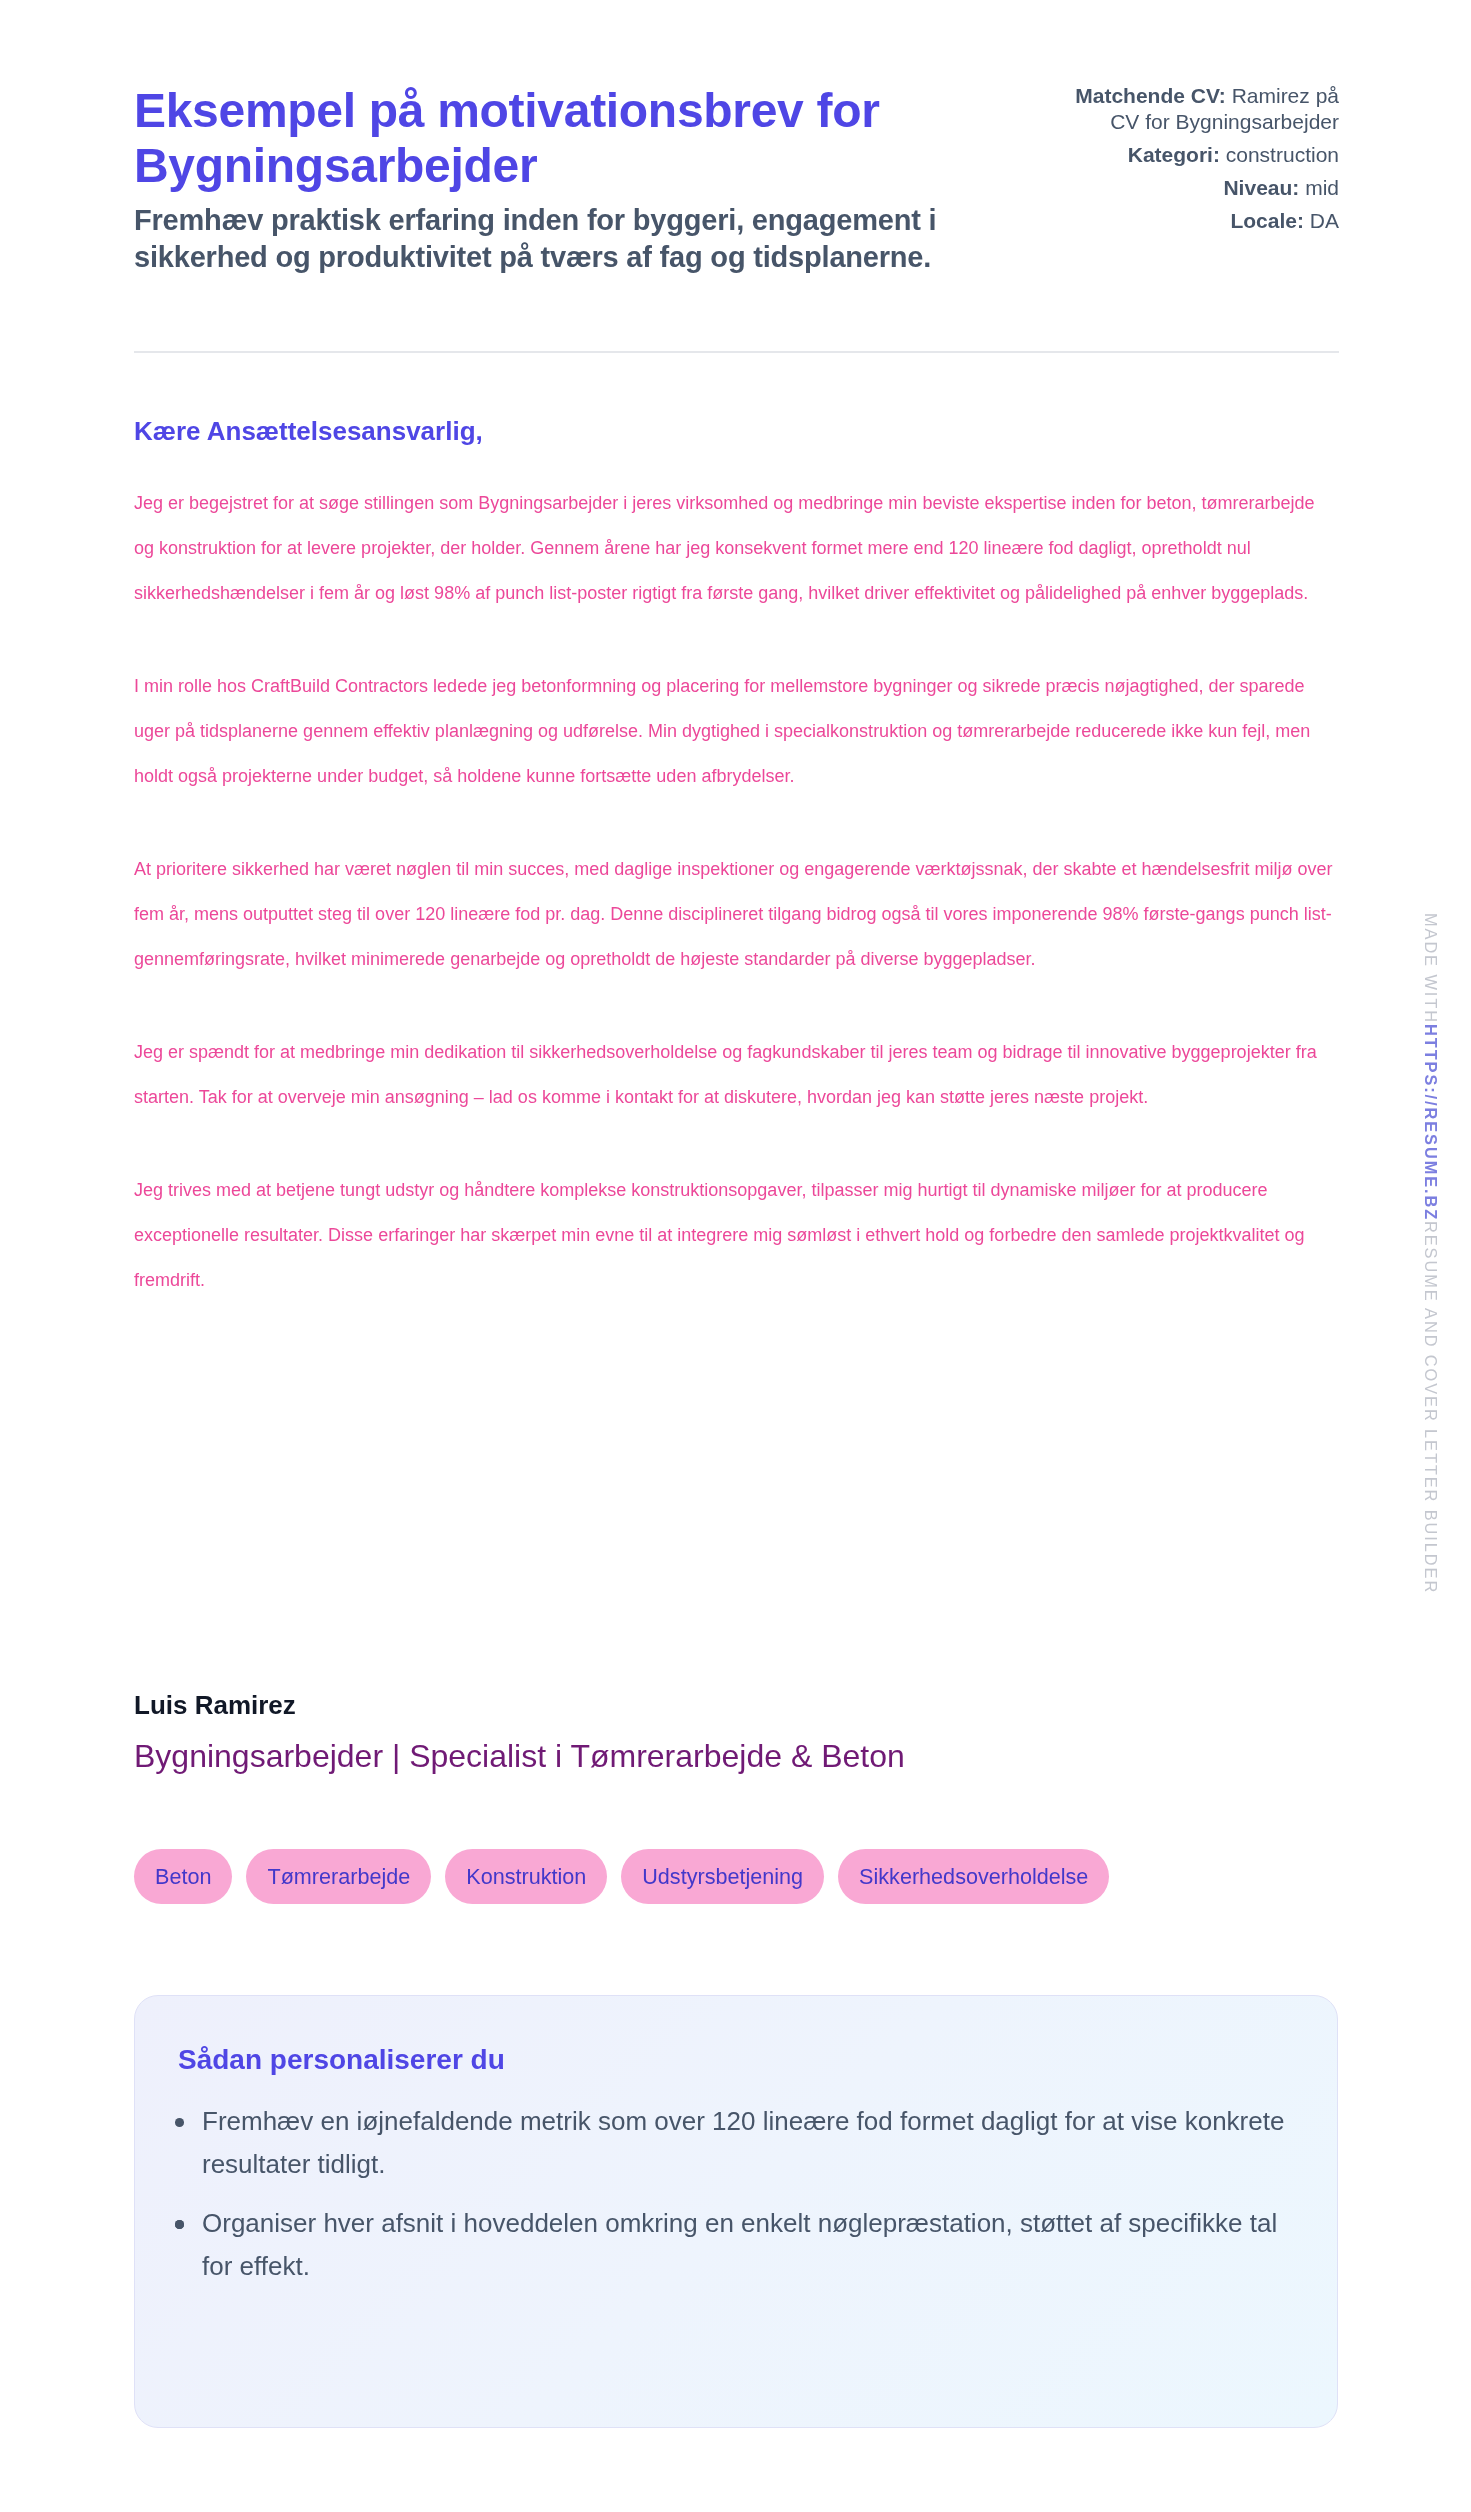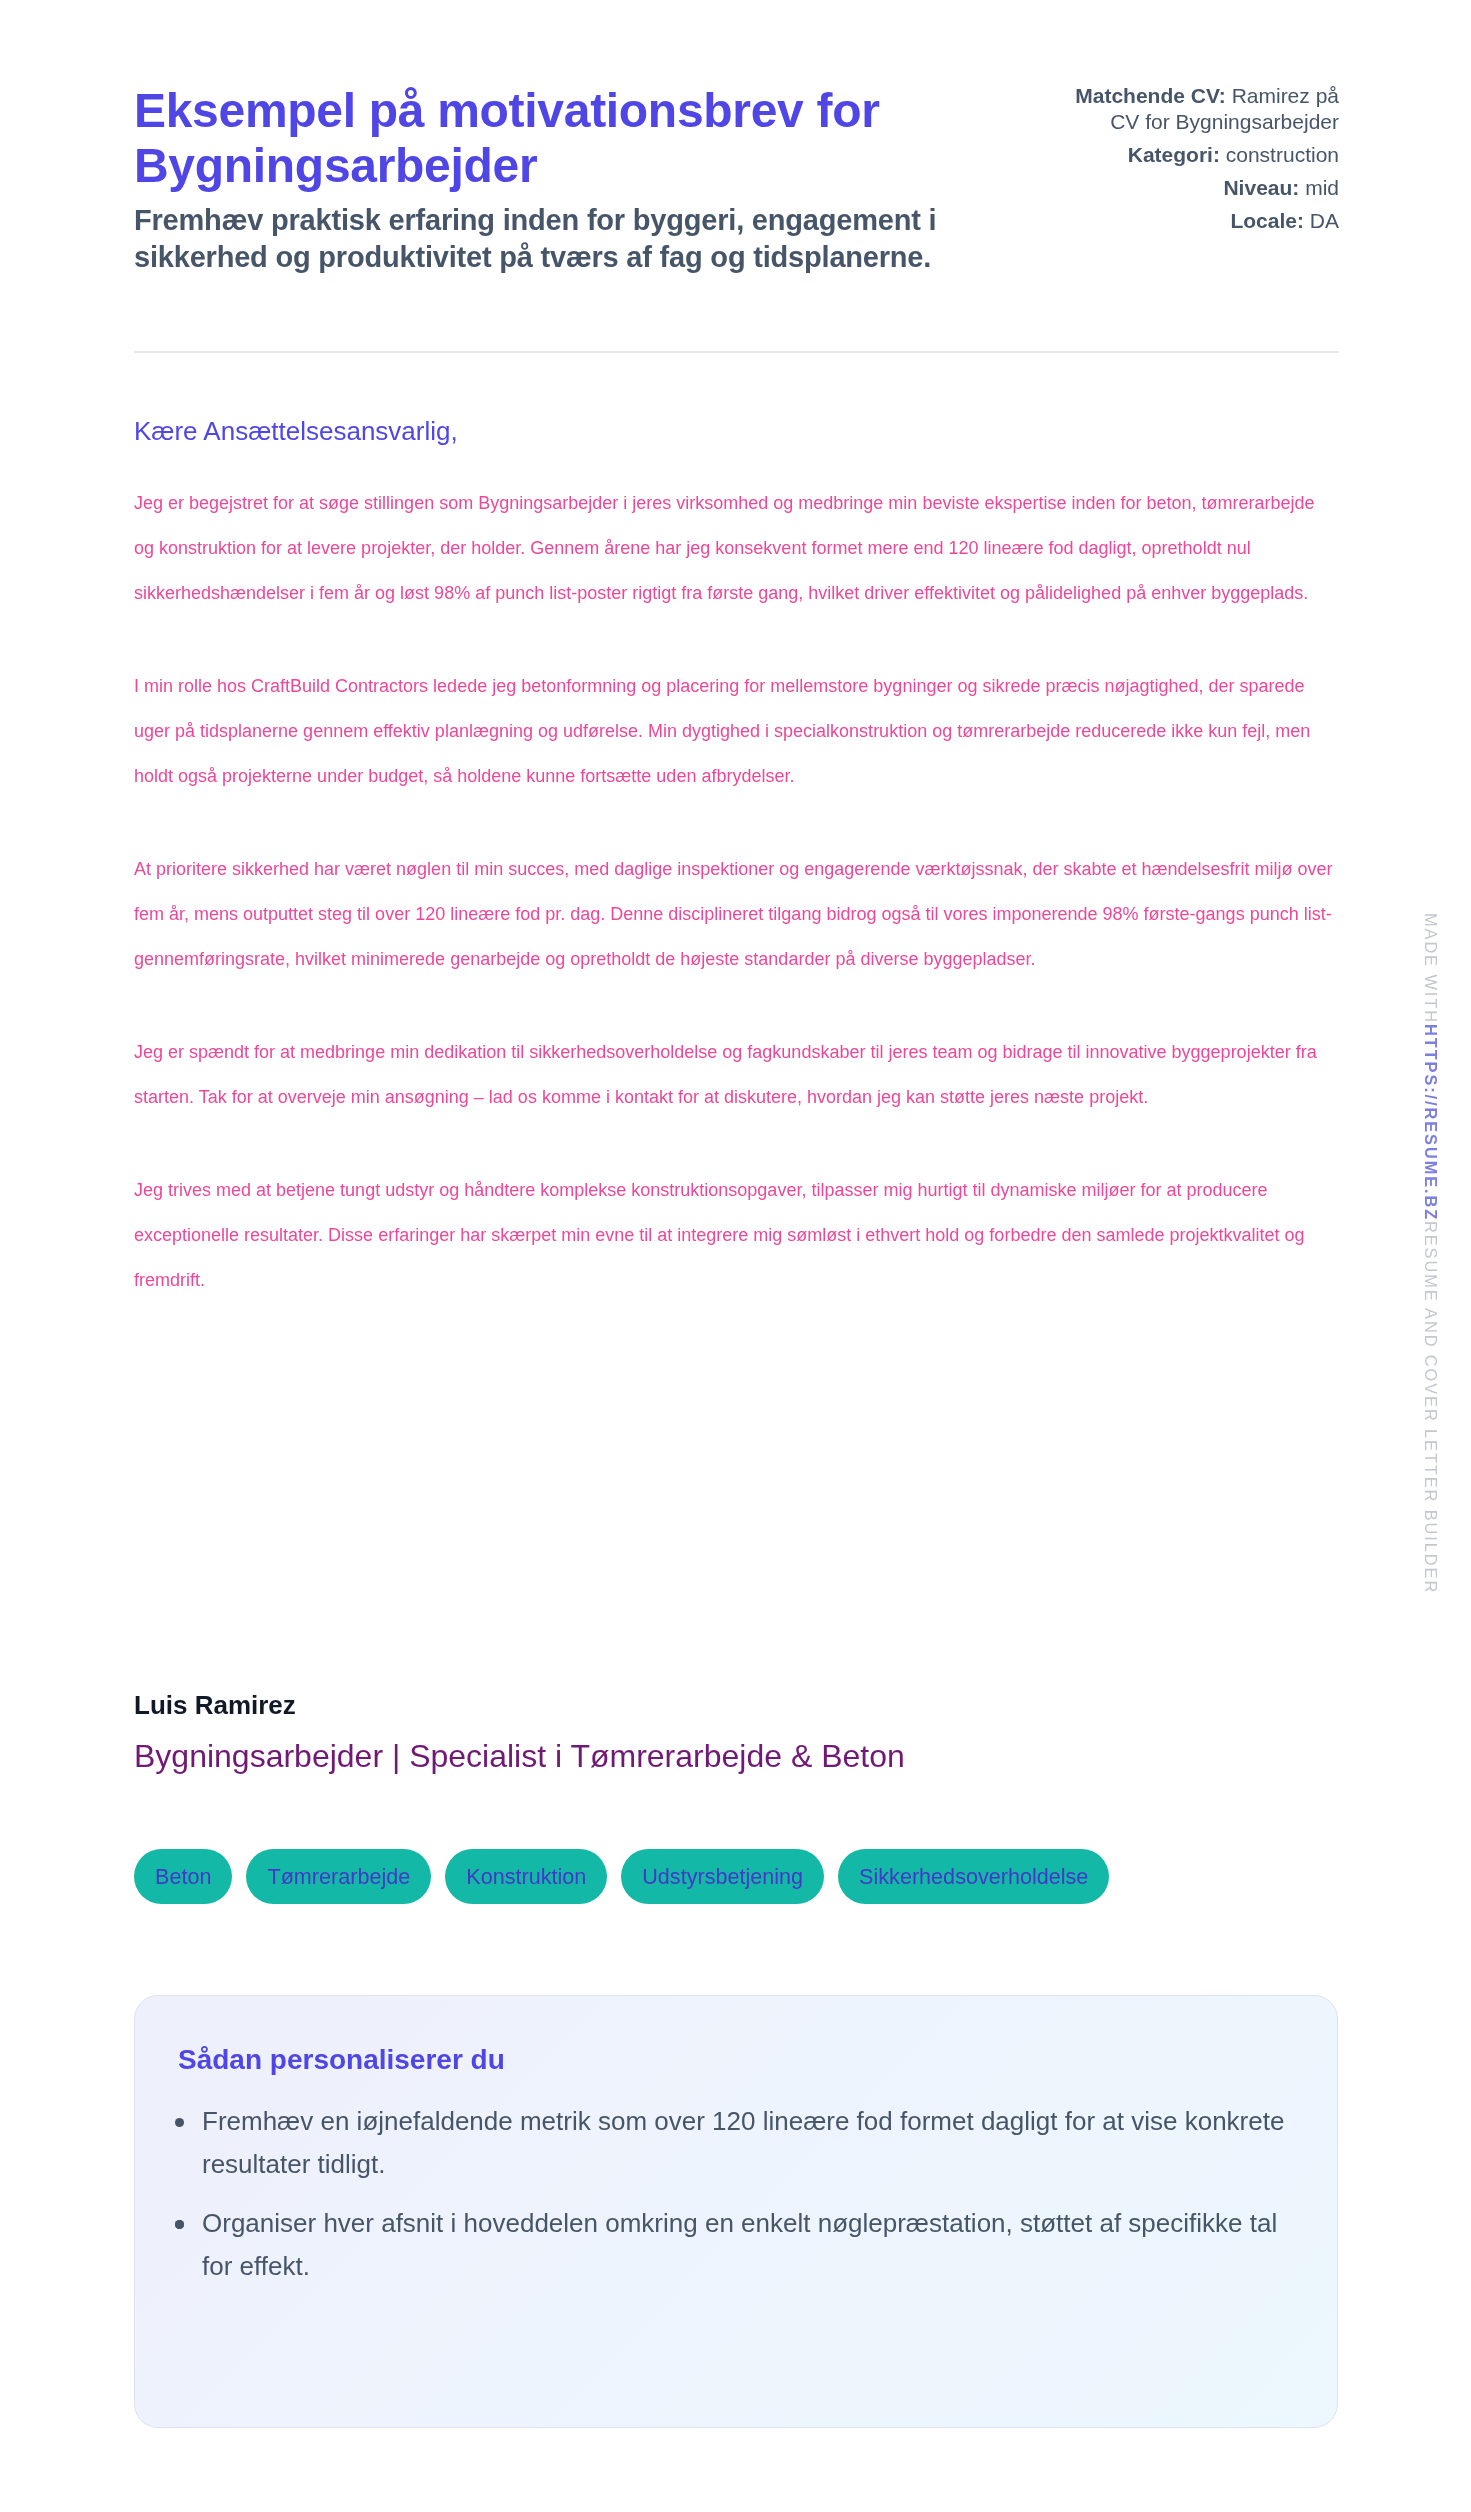--- a/index.html
+++ b/index.html
@@ -26,40 +26,40 @@
     position: absolute; right: 0; top: 0; width: 286px; text-align: right;
     font-size: 21px; line-height: 26px; color: #475569;
   }
   .meta .row { margin-bottom: 7px; }
   .meta .k { font-weight: 700; color: #475569; }
   .divider { position: absolute; left: 0; top: 351px; width: 1205px; height: 1.7px; background: #e5e7eb; }
 
   
   .greeting {
     position: absolute; left: 0; top: 416px; margin: 0;
-    font-size: 26px; line-height: 31px; font-weight: 400; color: #4f46e5;
+    font-size: 26px; line-height: 31px; font-weight: 700; color: #4f46e5;
   }
   .body { position: absolute; left: 0; top: 481px; width: 1205px; }
   .body p {
     margin: 0 0 48px 0; font-size: 18px; line-height: 45px; color: #ec4899;
   }
   .signature-name {
     position: absolute; left: 0; top: 1688px; margin: 0;
     font-size: 26px; line-height: 35px; font-weight: 700; color: #111827;
   }
   .signature-role {
     position: absolute; left: 0; top: 1737px; margin: 0;
     font-size: 32px; line-height: 38px; color: #701a75;
   }
 
   
   .tags { position: absolute; left: 0; top: 1849px; display: flex; gap: 14px; }
   .tag {
     height: 55px; line-height: 55px; padding: 0 21px; border-radius: 28px;
-    background: #14b8a6; color: #4338ca; font-size: 21.6px; font-weight: 500;
+    background: #f9a8d4; color: #4338ca; font-size: 21.6px; font-weight: 500;
     white-space: nowrap;
   }
 
   
   .card {
     position: absolute; left: 0; top: 1995px; width: 1202px; height: 431px;
     border: 1.7px solid #dfe1f7; border-radius: 24px;
     background: linear-gradient(135deg, #eef0fc 0%, #eef4fd 50%, #ecf7fe 100%);
   }
   .card h3 {

